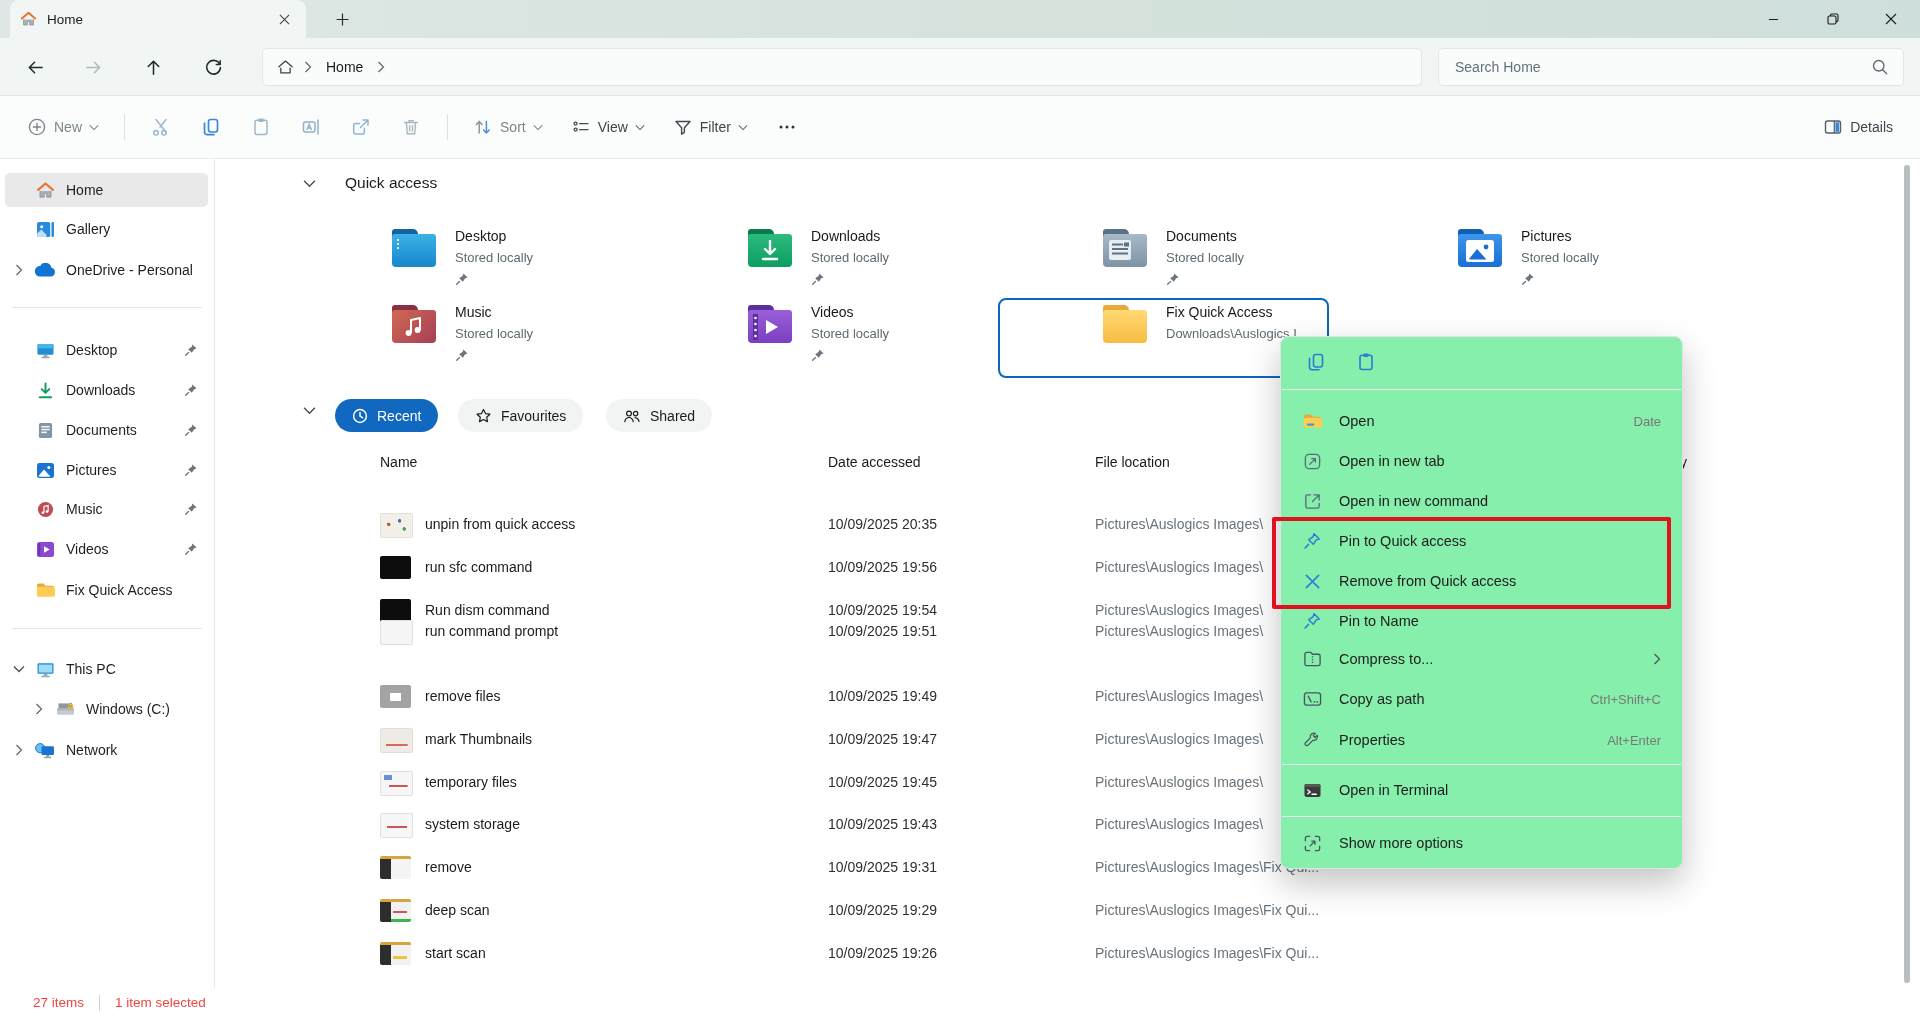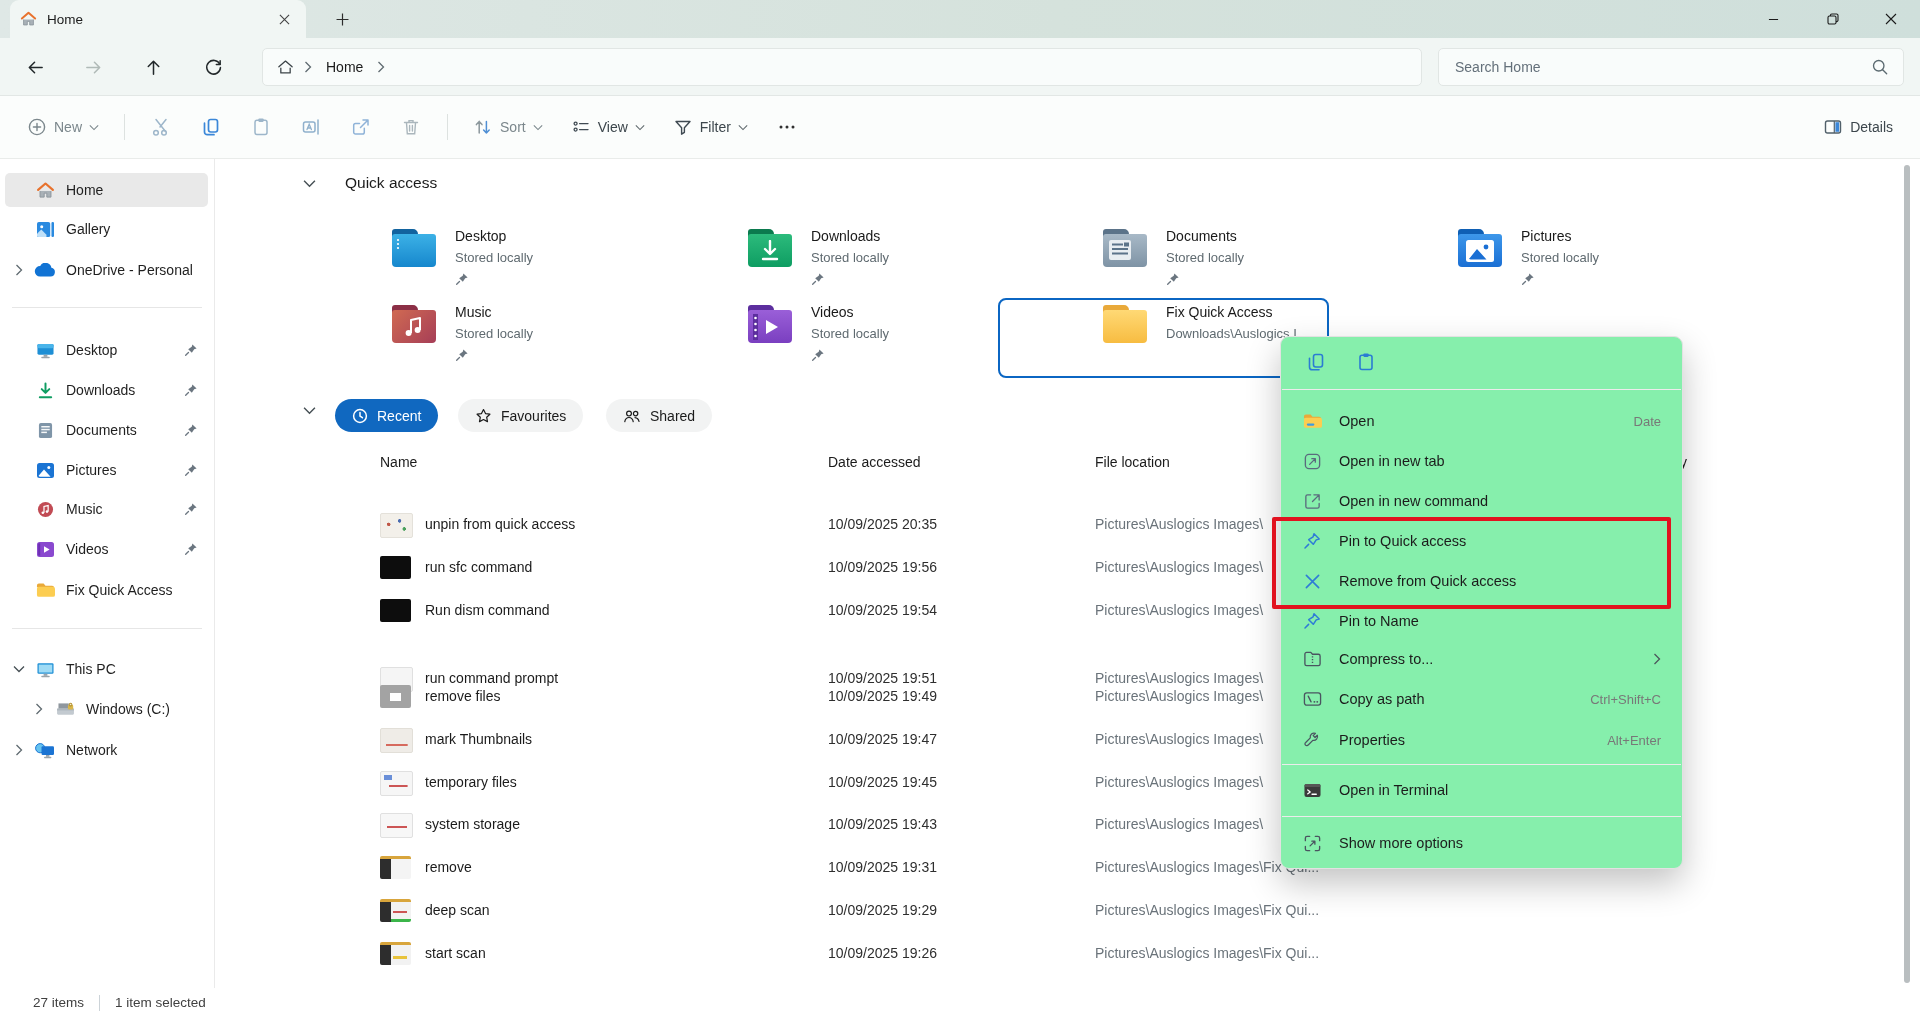--- a/index.html
+++ b/index.html
@@ -87,21 +87,21 @@
   .t-temp{background:linear-gradient(#cc5555 0 0) 8px 60%/60% 2px no-repeat,linear-gradient(#6a8fd8 0 0) 3px 3px/8px 5px no-repeat,#f6f6f6;border:1px solid #e0e0e0}
   .t-stor{background:linear-gradient(#cc5555 0 0) 6px 55%/65% 2px no-repeat,#f7f7f7;border:1px solid #e0e0e0}
   .t-aus1{background:linear-gradient(90deg,#d8a53c 0 31px) 0 0/31px 3px no-repeat,linear-gradient(90deg,#2d2d2d 0 11px,#f4f4f4 11px)}
   .t-aus2{background:linear-gradient(90deg,#d8a53c 0 31px) 0 0/31px 3px no-repeat,linear-gradient(#3bb54a 0 0) 11px 100%/20px 3px no-repeat,linear-gradient(#cc5555 0 0) 13px 55%/14px 2px no-repeat,linear-gradient(90deg,#2d2d2d 0 11px,#f2f2f2 11px)}
   .t-aus3{background:linear-gradient(90deg,#d8a53c 0 31px) 0 0/31px 3px no-repeat,linear-gradient(#e8c33c 0 0) 13px 70%/14px 3px no-repeat,linear-gradient(90deg,#2d2d2d 0 11px,#f2f2f2 11px)}
 
   .scrollbar{position:absolute;left:1904px;top:165px;width:6px;height:818px;background:#b9bec0;border-radius:3px}
 
   
   .statusbar{position:absolute;left:0;top:988px;width:1920px;height:29px;background:#fff;display:flex;align-items:center;
-             gap:15px;padding-left:33px;box-sizing:border-box;font-size:13.5px;color:#404040}
+             gap:15px;padding-left:33px;box-sizing:border-box;font-size:13.5px;color:#ef4444}
   .sb-sep{width:1px;height:16px;background:#ccd3d8}
 
   
   .cmenu{position:absolute;left:1280px;top:336px;width:403px;height:533px;background:#86efac;border:1px solid #e2e2e2;
          border-radius:9px;box-shadow:0 14px 34px rgba(0,0,0,.24);z-index:40;box-sizing:border-box}
   .cm-top{position:absolute;left:18px;top:9px;display:flex;gap:16px}
   .cm-ib{width:34px;height:32px;display:flex;align-items:center;justify-content:center;border-radius:5px;color:#2b7cd3}
   .cm-sep{position:absolute;left:1px;width:399px;height:1px;background:#ececec}
   .cm-item{position:absolute;left:9px;width:383px;height:36px;display:flex;align-items:center;gap:17px;border-radius:5px;
            padding:0 12px;box-sizing:border-box;font-size:14.5px;color:#1c1c1c;white-space:nowrap}
@@ -727,21 +727,21 @@
     <span class="r-name">run sfc command</span>
     <span class="r-date">10/09/2025 19:56</span>
     <span class="r-loc">Pictures\Auslogics Images\</span>
   </div>
   <div class="f-row" style="top:430px">
     <span class="thumb t-black"></span>
     <span class="r-name">Run dism command</span>
     <span class="r-date">10/09/2025 19:54</span>
     <span class="r-loc">Pictures\Auslogics Images\</span>
   </div>
-  <div class="f-row" style="top:498px">
+  <div class="f-row" style="top:451px">
     <span class="thumb t-white"></span>
     <span class="r-name">run command prompt</span>
     <span class="r-date">10/09/2025 19:51</span>
     <span class="r-loc">Pictures\Auslogics Images\</span>
   </div>
   <div class="f-row" style="top:516px">
     <span class="thumb t-gray"></span>
     <span class="r-name">remove files</span>
     <span class="r-date">10/09/2025 19:49</span>
     <span class="r-loc">Pictures\Auslogics Images\</span>

